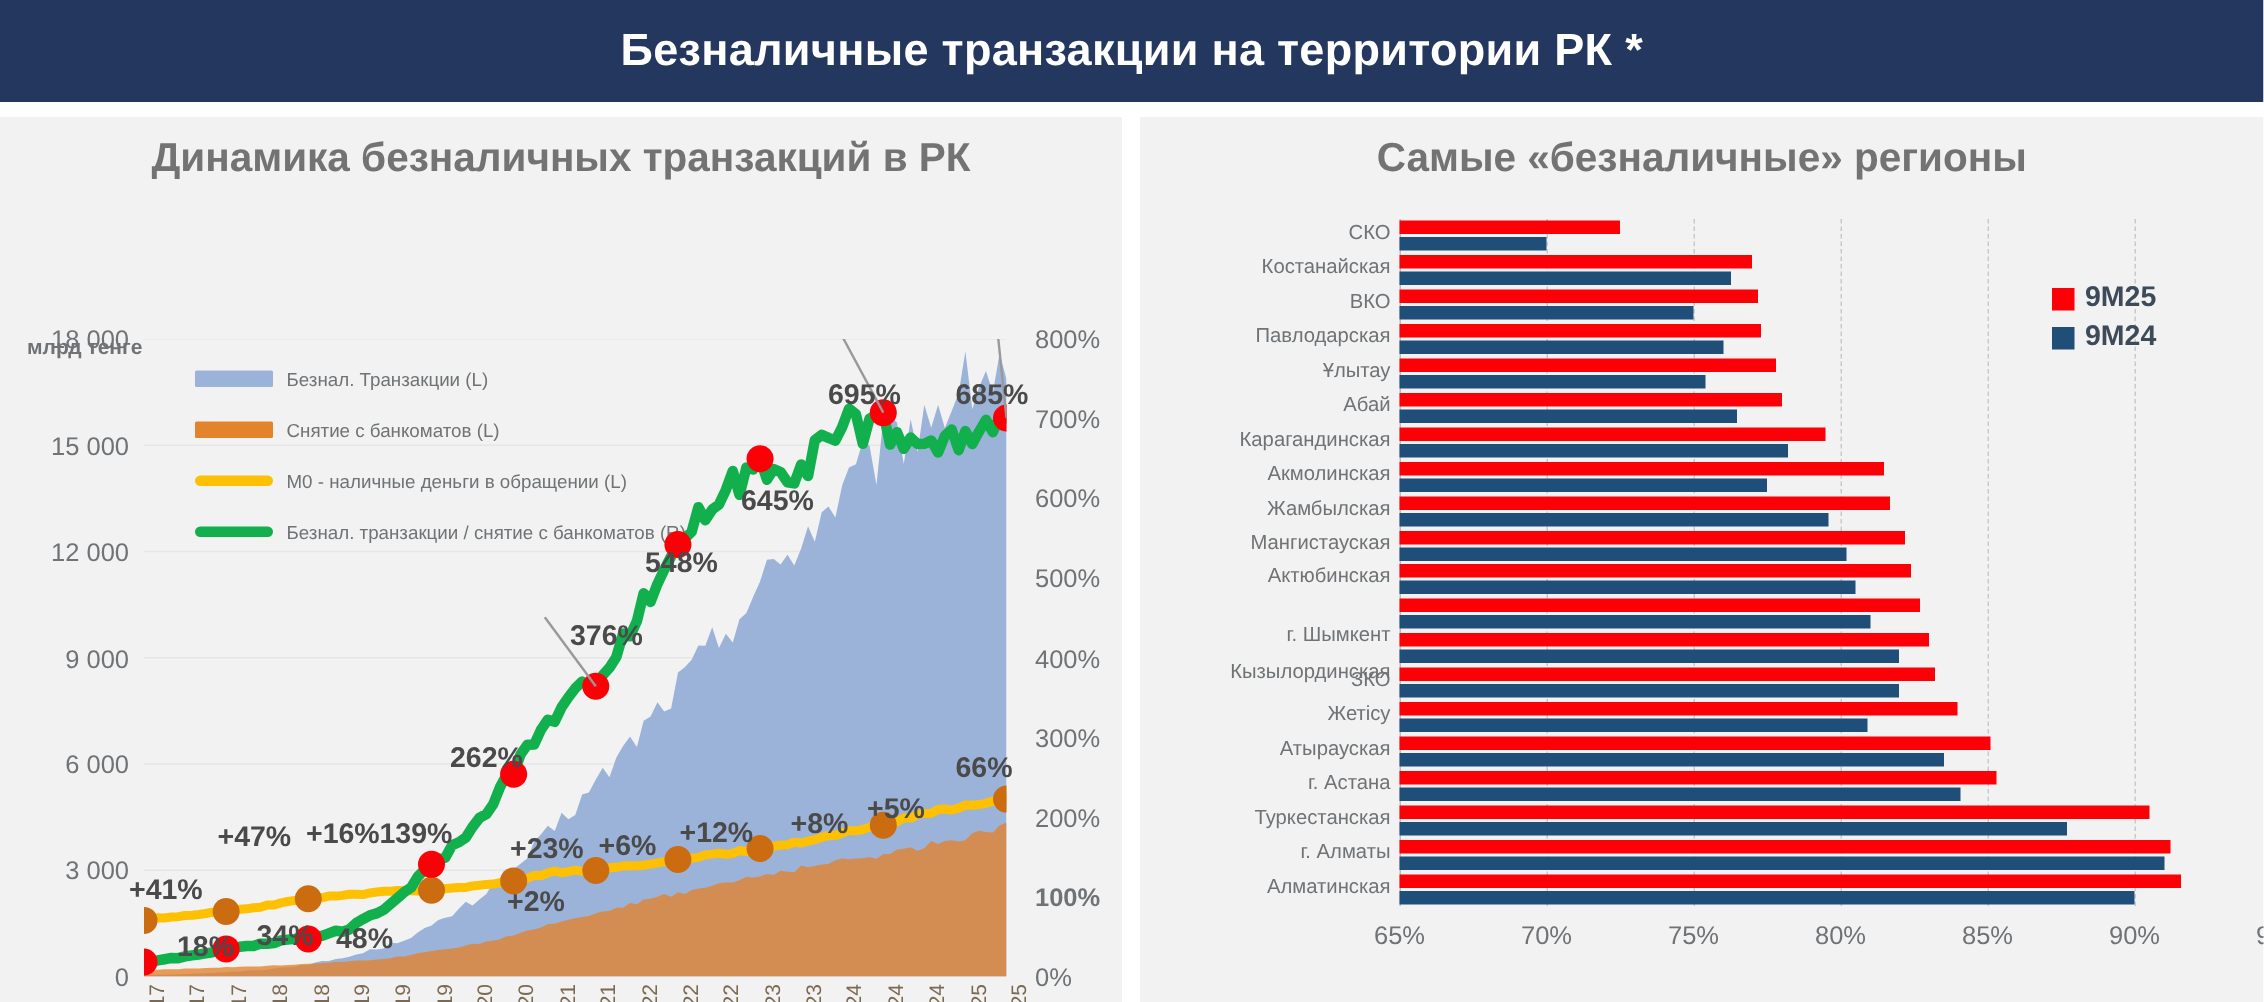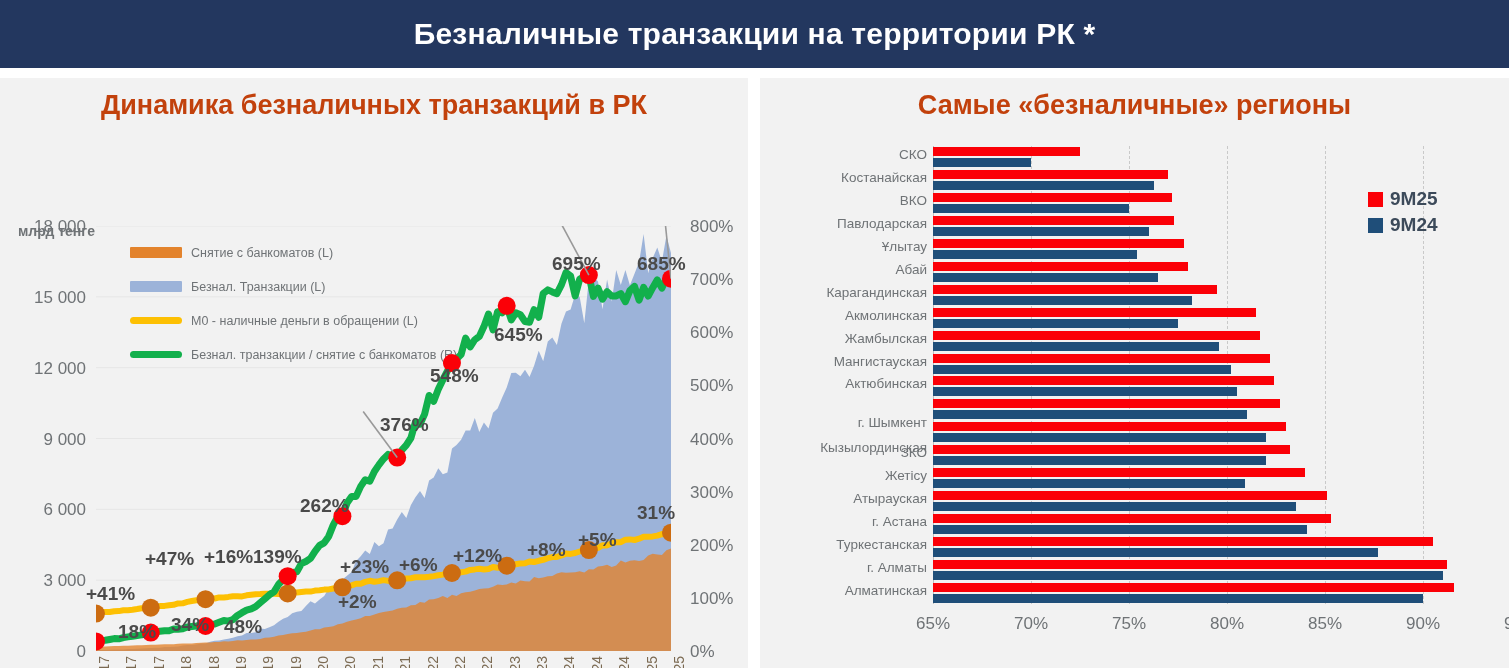--- a/index.html
+++ b/index.html
@@ -22,21 +22,21 @@
     font-family:"Liberation Sans", sans-serif;
   }
 
   
   .panel{position:absolute;background:#f2f2f2;}
   #left-panel{left:0;top:78px;width:748px;height:590px;}
   #right-panel{left:760px;top:78px;width:749px;height:590px;}
 
   .panel-title{
     position:absolute;left:0;top:12px;width:100%;
-    text-align:center;color:#c2410c;font-size:27px;font-weight:700;
+    text-align:center;color:#737373;font-size:27px;font-weight:700;
   }
 
   
   #left-plot{
     position:absolute;left:96px;top:148px;width:575px;height:425px;
   }
   .axis-unit{
     position:absolute;left:18px;top:145px;color:#6f7376;font-size:14px;font-weight:700;
   }
   .yleft{
@@ -96,26 +96,26 @@
 
   <div class="header">
     <div class="header-title">Безналичные транзакции на территории РК *</div>
   </div>
 
   <div class="panel" id="left-panel">
     <div class="panel-title">Динамика безналичных транзакций в РК</div>
     <div class="axis-unit">млрд тенге</div>
     <div id="left-legend">
         <div class="lg-row">
+          <div class="lg-swatch" style="background: rgb(156, 179, 217);"></div>
+          <div class="lg-text">Безнал. Транзакции (L)</div>
+        </div>
+        <div class="lg-row">
           <div class="lg-swatch" style="background: rgb(227, 131, 44);"></div>
           <div class="lg-text">Снятие с банкоматов (L)</div>
-        </div>
-        <div class="lg-row">
-          <div class="lg-swatch" style="background: rgb(156, 179, 217);"></div>
-          <div class="lg-text">Безнал. Транзакции (L)</div>
         </div>
         <div class="lg-row">
           <div class="lg-swatch line" style="background: rgb(253, 192, 3);"></div>
           <div class="lg-text">M0 - наличные деньги в обращении (L)</div>
         </div>
         <div class="lg-row">
           <div class="lg-swatch line" style="background: rgb(18, 176, 76);"></div>
           <div class="lg-text">Безнал. транзакции / снятие с банкоматов (R)</div>
         </div>
       </div>
@@ -129,21 +129,21 @@
         <div class="yleft" style="top: 573px;">0</div>
       </div>
     <div id="left-y-right">
         <div class="yright" style="top: 148px;">800%</div>
         <div class="yright" style="top: 201.125px;">700%</div>
         <div class="yright" style="top: 254.25px;">600%</div>
         <div class="yright" style="top: 307.375px;">500%</div>
         <div class="yright" style="top: 360.5px;">400%</div>
         <div class="yright" style="top: 413.625px;">300%</div>
         <div class="yright" style="top: 466.75px;">200%</div>
-        <div class="yright" style="top: 519.875px;">100%</div>
+        <div class="yright" style="top: 519.875px; font-weight: bold;">100%</div>
         <div class="yright" style="top: 573px;">0%</div>
       </div>
     <div id="left-plot">
         <svg width="575" height="425" viewBox="0 0 575 425" style="display: block;">
           <line x1="0" x2="575" y1="0" y2="0" stroke="#e6e6e6" stroke-width="1"></line>
           <line x1="0" x2="575" y1="70.83333333333333" y2="70.83333333333333" stroke="#e6e6e6" stroke-width="1"></line>
           <line x1="0" x2="575" y1="141.66666666666666" y2="141.66666666666666" stroke="#e6e6e6" stroke-width="1"></line>
           <line x1="0" x2="575" y1="212.5" y2="212.5" stroke="#e6e6e6" stroke-width="1"></line>
           <line x1="0" x2="575" y1="283.3333333333333" y2="283.3333333333333" stroke="#e6e6e6" stroke-width="1"></line>
           <line x1="0" x2="575" y1="354.16666666666663" y2="354.16666666666663" stroke="#e6e6e6" stroke-width="1"></line>
@@ -180,21 +180,21 @@
     <div id="left-labels">
         <div class="dlabel" style="left: 86px; top: 505px;">+41%</div>
         <div class="dlabel" style="left: 145px; top: 470px;">+47%</div>
         <div class="dlabel" style="left: 204px; top: 468px;">+16%</div>
         <div class="dlabel" style="left: 338px; top: 513px;">+2%</div>
         <div class="dlabel" style="left: 340px; top: 478px;">+23%</div>
         <div class="dlabel" style="left: 399px; top: 476px;">+6%</div>
         <div class="dlabel" style="left: 453px; top: 467px;">+12%</div>
         <div class="dlabel" style="left: 527px; top: 461px;">+8%</div>
         <div class="dlabel" style="left: 578px; top: 451px;">+5%</div>
-        <div class="dlabel" style="left: 637px; top: 424px;">31%</div>
+        <div class="dlabel" style="left: 637px; top: 424px;">66%</div>
         <div class="dlabel" style="left: 118px; top: 543px;">18%</div>
         <div class="dlabel" style="left: 171px; top: 536px;">34%</div>
         <div class="dlabel" style="left: 224px; top: 538px;">48%</div>
         <div class="dlabel" style="left: 253px; top: 468px;">139%</div>
         <div class="dlabel" style="left: 300px; top: 417px;">262%</div>
         <div class="dlabel" style="left: 380px; top: 336px;">376%</div>
         <div class="dlabel" style="left: 430px; top: 287px;">548%</div>
         <div class="dlabel" style="left: 494px; top: 246px;">645%</div>
         <div class="dlabel" style="left: 552px; top: 175px;">695%</div>
         <div class="dlabel" style="left: 637px; top: 175px;">685%</div>

